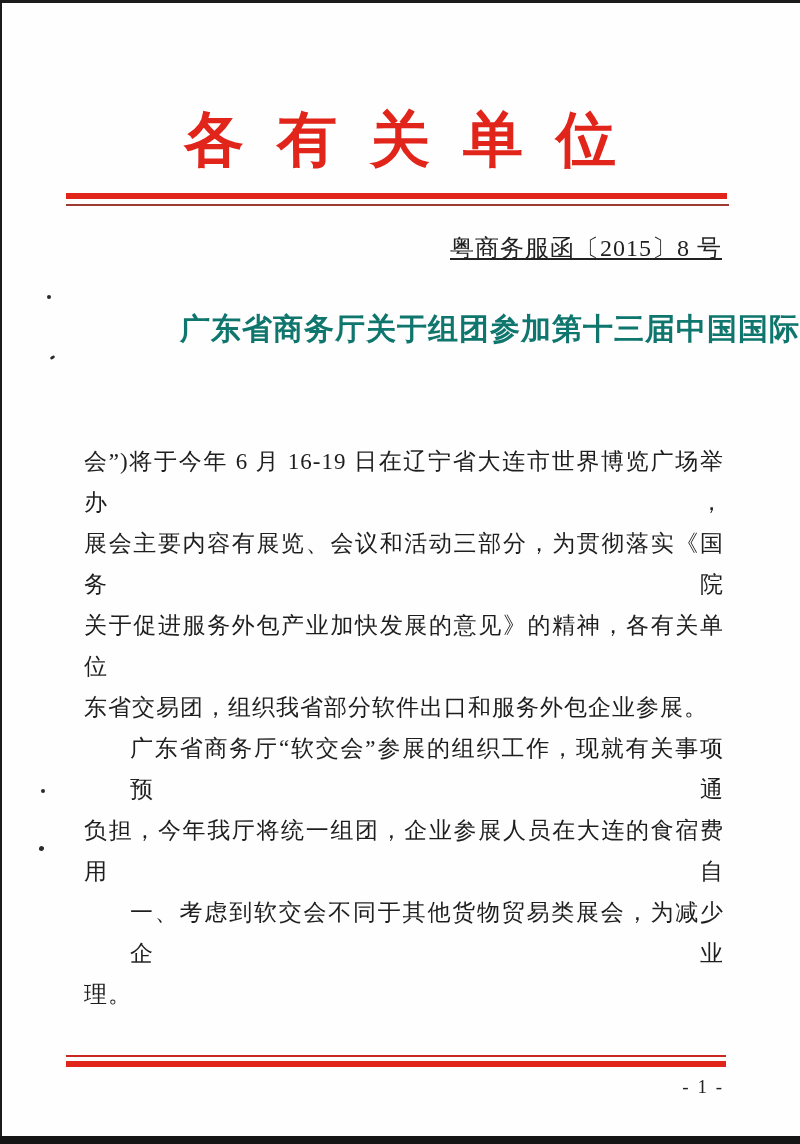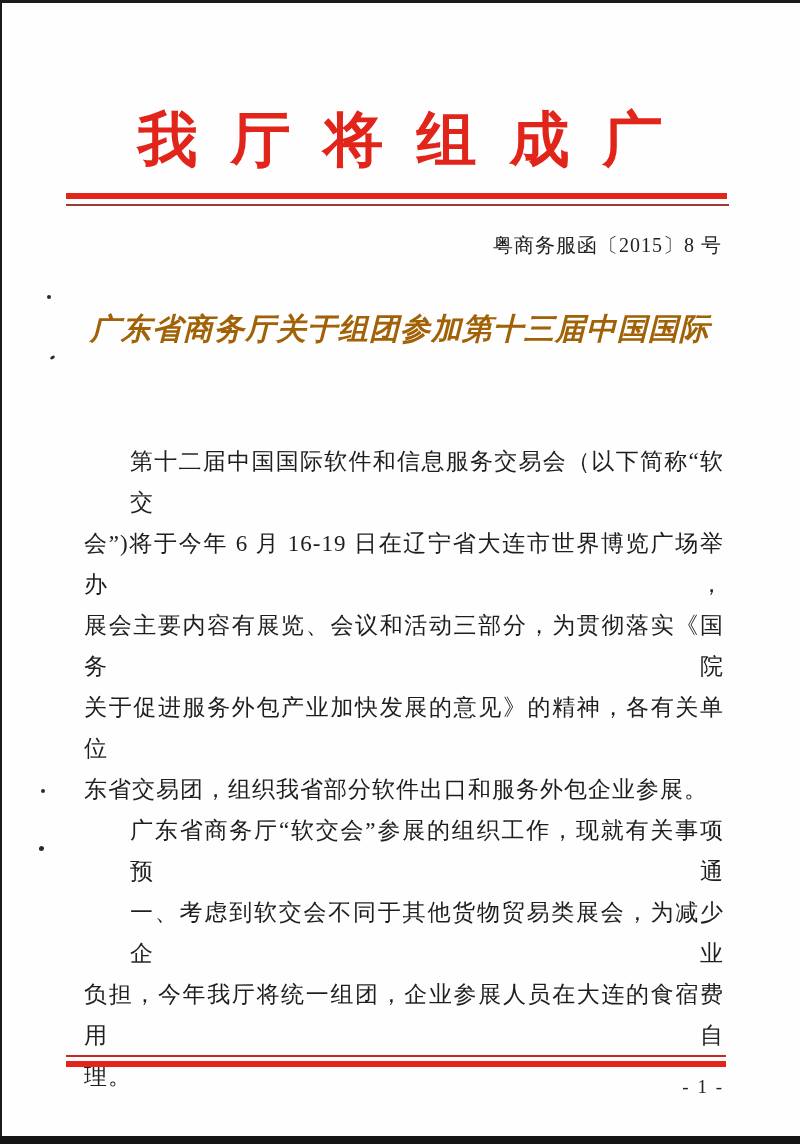--- a/index.html
+++ b/index.html
@@ -38,37 +38,37 @@
     text-indent: 0.55em;
     white-space: nowrap;
   }
   .rule-thick-top { position: absolute; left: 66px; top: 193px; width: 661px; height: 6px; background: #e1251b; }
   .rule-thin-top  { position: absolute; left: 66px; top: 204px; width: 663px; height: 2px; background: #9f3a30; }
 
   .doc-number {
     position: absolute;
     top: 232px;
     right: 78px;
-    font-size: 20px;
+    font-size: 24px;
     color: #222222;
     letter-spacing: 1px;
     white-space: nowrap;
+    text-decoration: underline;
   }
 
   .doc-title {
     position: absolute;
     left: 0; top: 303px;
     width: 100%;
-    text-align: center;
+    text-align: right;
     font-size: 30px;
     font-weight: bold;
-    color: #a16207;
+    color: #0f766e;
     line-height: 51px;
     letter-spacing: 1px;
-    font-style: italic;
   }
 
   .body-text {
     position: absolute;
     left: 84px;
     top: 441px;
     width: 640px;
     font-size: 23px;
     line-height: 41px;
     color: #1e1e1e;
@@ -97,39 +97,38 @@
 <div class="page">
 
   <div class="edge-top"></div>
   <div class="edge-left"></div>
   <div class="edge-bottom"></div>
   <div class="speck s1"></div>
   <div class="speck s2"></div>
   <div class="speck s3"></div>
   <div class="speck s4"></div>
 
-  <div class="letterhead">我厅将组成广</div>
+  <div class="letterhead">各有关单位</div>
   <div class="rule-thick-top"></div>
   <div class="rule-thin-top"></div>
 
   <div class="doc-number">粤商务服函〔2015〕8 号</div>
 
   <div class="doc-title">
     <div>广东省商务厅关于组团参加第十三届中国国际</div>
   </div>
 
   <div class="body-text">
-      <div class="body-line indent fill">第十二届中国国际软件和信息服务交易会（以下简称“软交</div>
       <div class="body-line fill">会”)将于今年 6 月 16-19 日在辽宁省大连市世界博览广场举办，</div>
       <div class="body-line fill">展会主要内容有展览、会议和活动三部分，为贯彻落实《国务院</div>
       <div class="body-line fill">关于促进服务外包产业加快发展的意见》的精神，各有关单位</div>
       <div class="body-line">东省交易团，组织我省部分软件出口和服务外包企业参展。</div>
       <div class="body-line indent fill">广东省商务厅“软交会”参展的组织工作，现就有关事项预通</div>
+      <div class="body-line fill">负担，今年我厅将统一组团，企业参展人员在大连的食宿费用自</div>
       <div class="body-line indent fill">一、考虑到软交会不同于其他货物贸易类展会，为减少企业</div>
-      <div class="body-line fill">负担，今年我厅将统一组团，企业参展人员在大连的食宿费用自</div>
       <div class="body-line">理。</div>
     </div>
 
   <div class="rule-thin-bottom"></div>
   <div class="rule-thick-bottom"></div>
   <div class="page-number">- 1 -</div>
 
 </div>
 
 </body></html>

